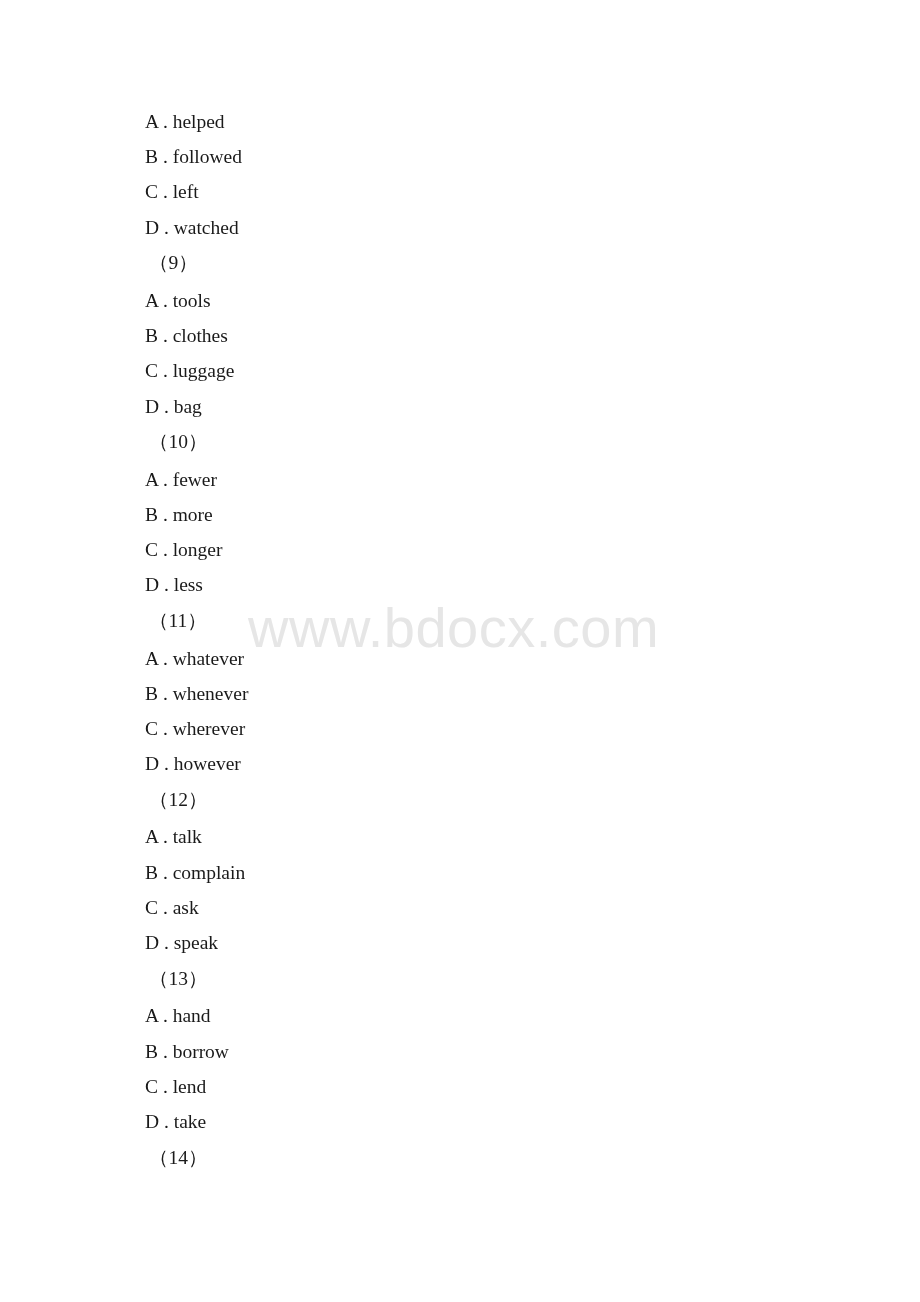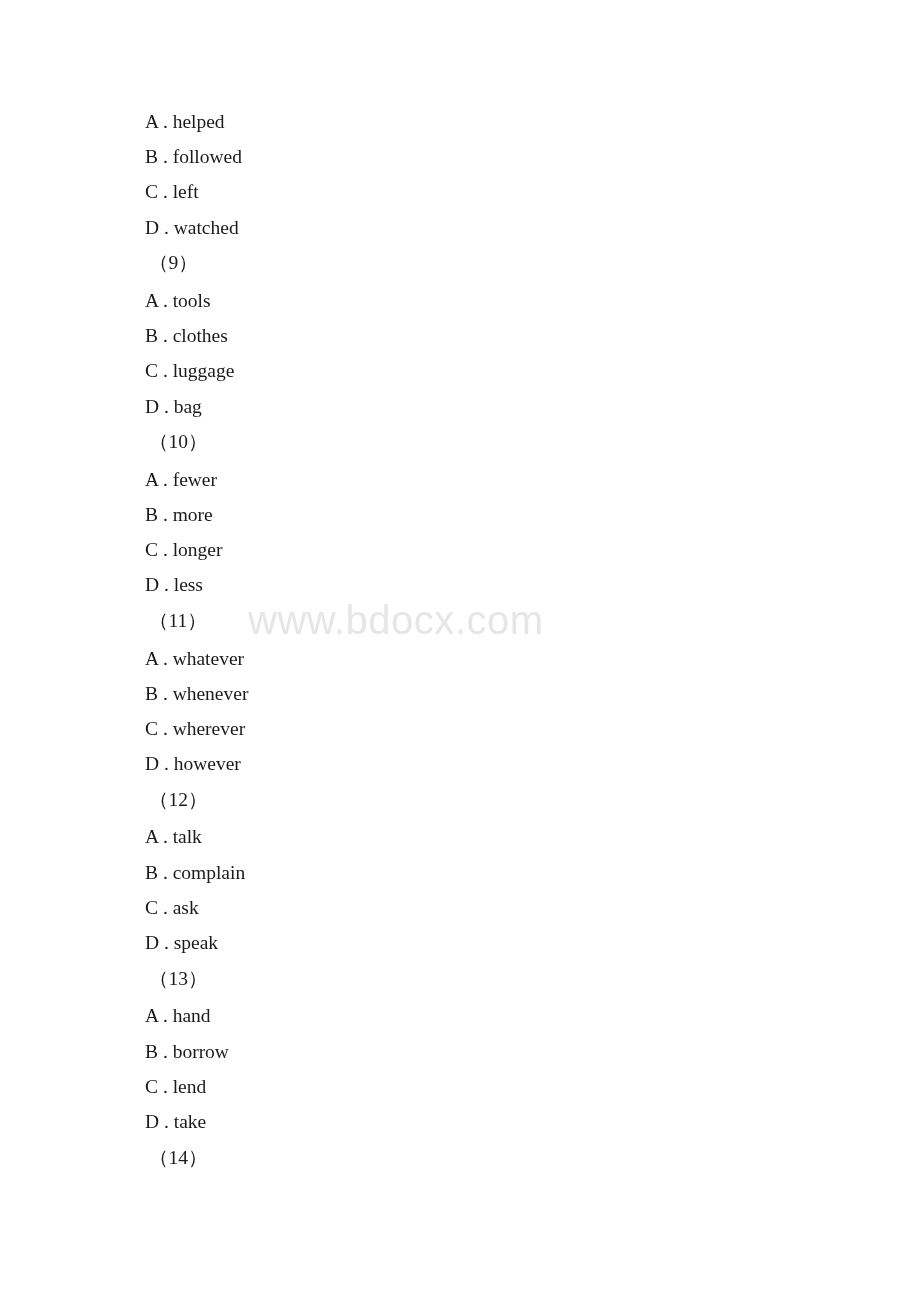--- a/index.html
+++ b/index.html
@@ -18,21 +18,21 @@
     height: 1302px;
     background: #ffffff;
     overflow: hidden;
   }
   
   .watermark {
     position: absolute;
     left: 248px;
     top: 600px;
     font-family: "Liberation Sans", "DejaVu Sans", sans-serif;
-    font-size: 40px;
+    font-size: 56px;
     font-weight: 400;
     letter-spacing: 0.5px;
     color: #e6e6e6;
     white-space: nowrap;
     user-select: none;
     pointer-events: none;
     z-index: 0;
     line-height: 1;
     text-align: right;
   }

